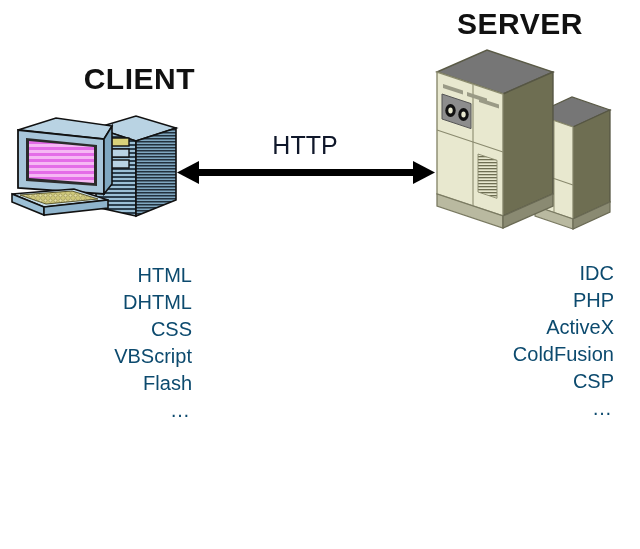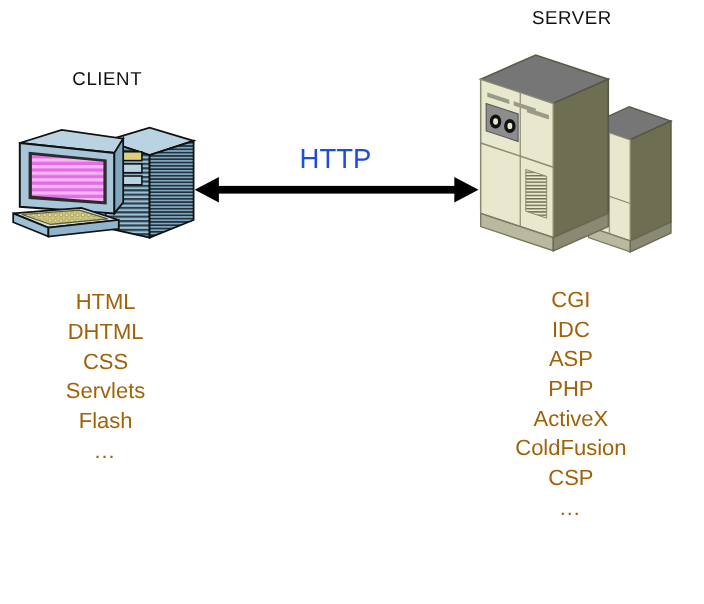--- a/index.html
+++ b/index.html
@@ -19,56 +19,56 @@
   .stage {
     position: absolute;
     left: 0; top: 0;
     width: 640px;
     height: 549px;
   }
 
   
   .heading {
     position: absolute;
-    font-weight: normal;
-    font-size: 17px;
+    font-weight: bold;
+    font-size: 30px;
     letter-spacing: 0.5px;
     color: #111111;
     white-space: nowrap;
     text-align: center;
   }
-  #client-title { left: 0; width: 195px; top: 62px; }
+  #client-title { left: 0; width: 195px; top: 62px; text-align: right; }
   #server-title { left: 420px; width: 200px; top: 7px; }
 
   
   .tech-list {
     position: absolute;
-    text-align: center;
+    text-align: right;
     font-size: 20px;
     line-height: 27px;
-    color: #a16207;
+    color: #0c4a6e;
     white-space: nowrap;
   }
   #client-list { left: 0; width: 192px; top: 262px; }
   #server-list { left: 424px; width: 190px; top: 260px; }
   .tech-list div { height: 27px; }
   .ellipsis-row {
     font-size: 20px;
     letter-spacing: 2px;
   }
 
   
   #http-label {
     position: absolute;
     left: 205px;
     width: 200px;
     top: 131px;
     text-align: center;
     font-size: 25px;
-    color: #1d4ed8;
+    color: #0f172a;
     white-space: nowrap;
   }
   #http-arrow {
     position: absolute;
     left: 175px;
     top: 158px;
   }
 
   
   #client-art {
@@ -203,29 +203,27 @@
 
       <polygon points="12,152 78,174 78,186 12,164" fill="#b9b9a0" stroke="#7a7a62" stroke-width="1.3"></polygon>
       <polygon points="78,174 128,152 128,164 78,186" fill="#8a8a72" stroke="#6a6a54" stroke-width="1.3"></polygon>
     </svg>
   </div>
 
   <div class="tech-list" id="client-list">
     <div>HTML</div>
     <div>DHTML</div>
     <div>CSS</div>
-    <div>Servlets</div>
+    <div>VBScript</div>
     <div>Flash</div>
     <div class="ellipsis-row">…</div>
   </div>
 
   <div class="tech-list" id="server-list">
-    <div>CGI</div>
     <div>IDC</div>
-    <div>ASP</div>
     <div>PHP</div>
     <div>ActiveX</div>
     <div>ColdFusion</div>
     <div>CSP</div>
     <div class="ellipsis-row">…</div>
   </div>
 
 </div>
 
 </body></html>

